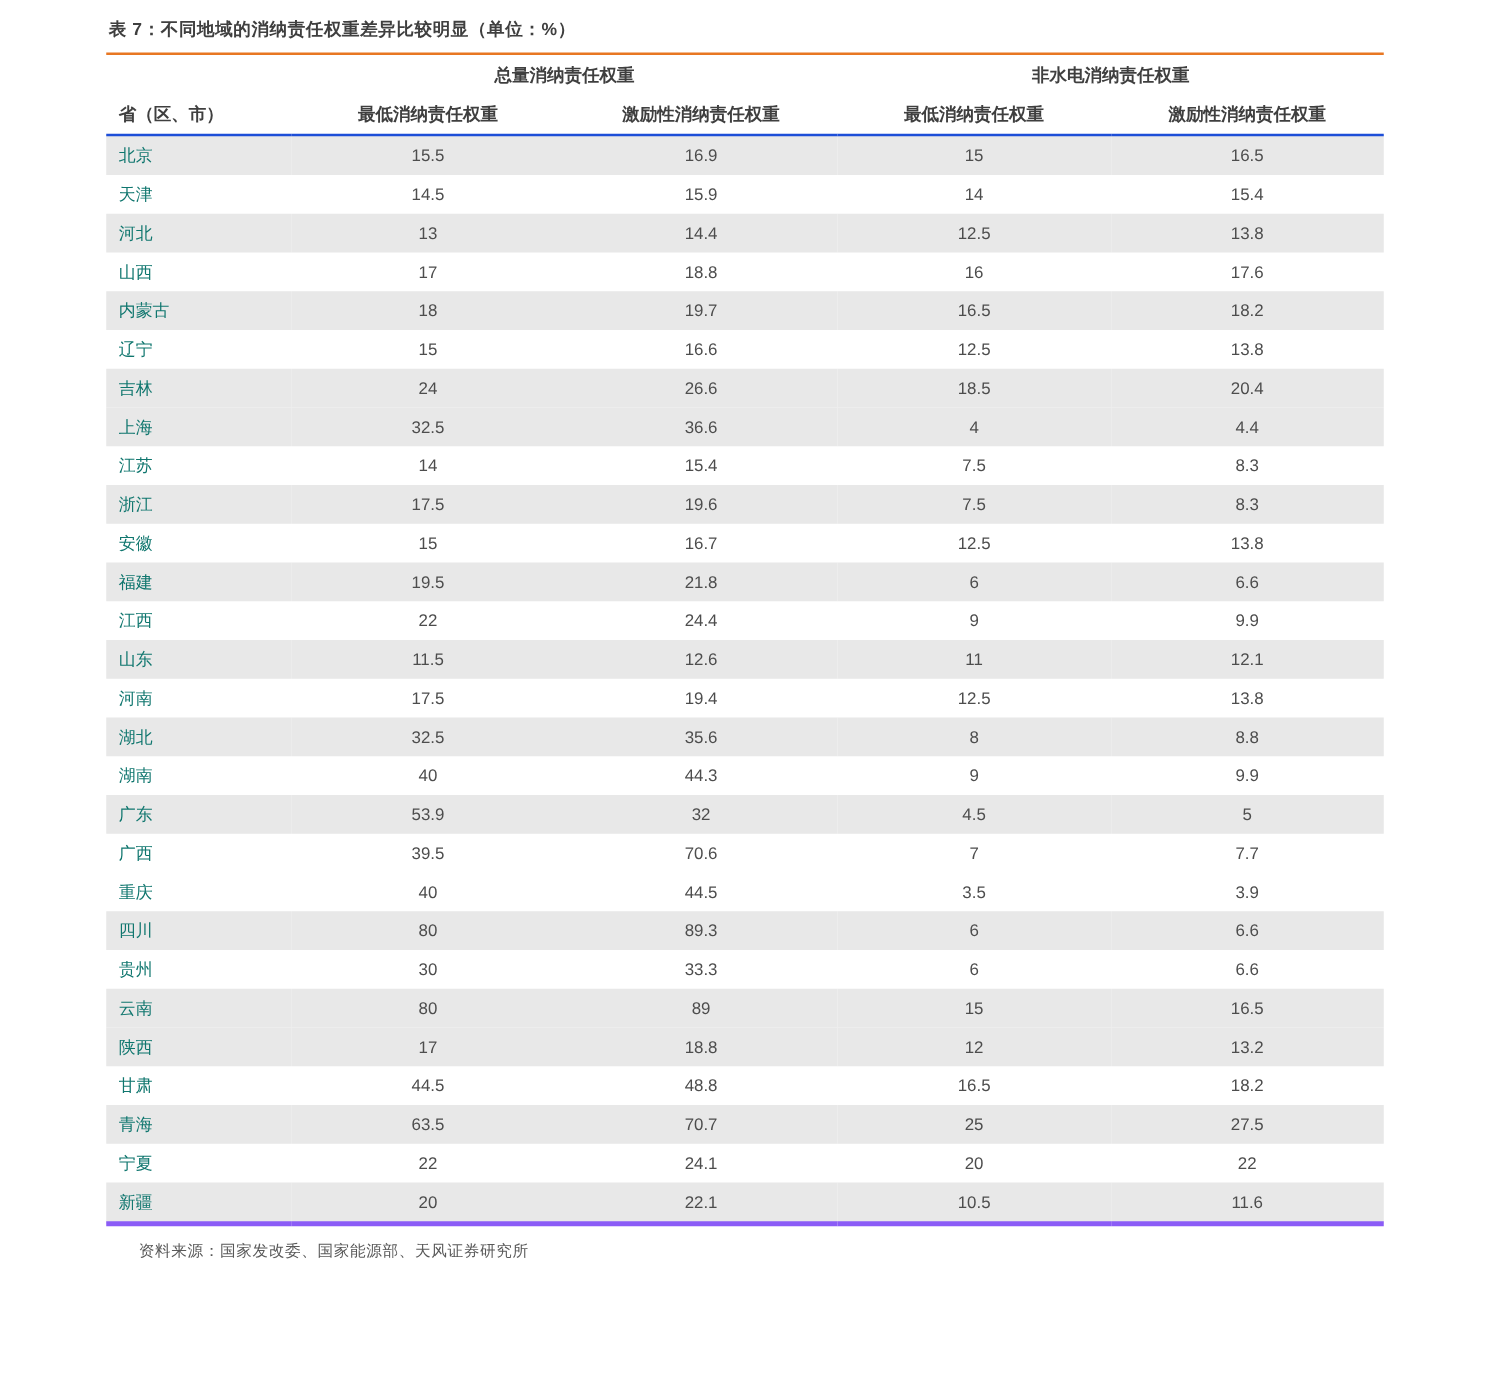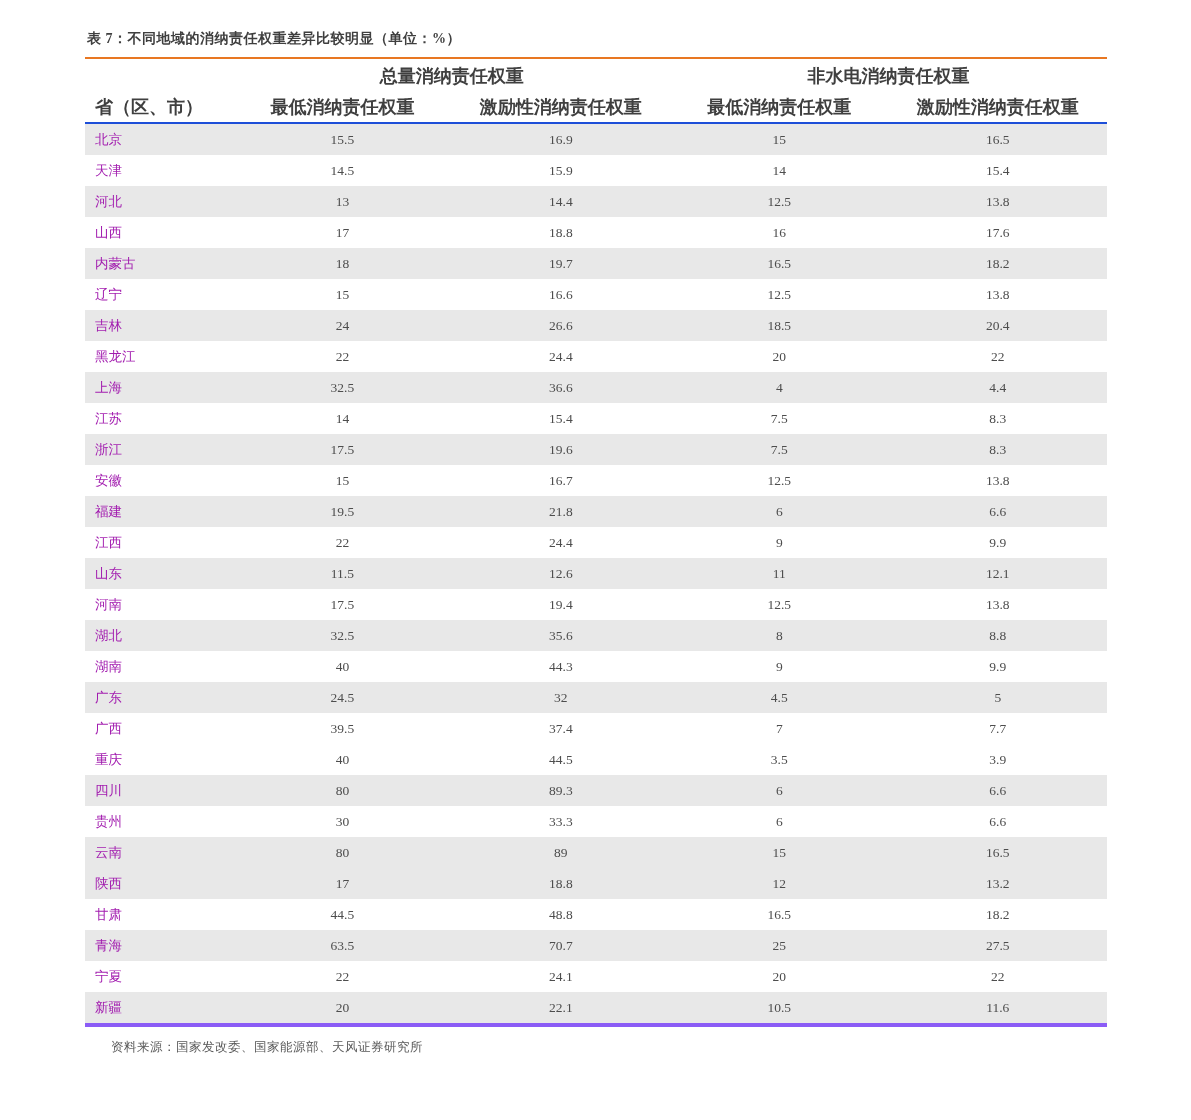--- a/index.html
+++ b/index.html
@@ -1,40 +1,40 @@
 <!DOCTYPE html>
 <html><head>
 <meta charset="utf-8">
 <style>
   html,body { margin:0; padding:0; background:#ffffff; }
   .sheet {
     position:relative; width:1191px; height:1120px; background:#ffffff;
     font-family:"Liberation Sans","DejaVu Sans",sans-serif; overflow:hidden;
   }
-  .tablewrap { position:absolute; left:85px; top:28px; width:1022px;font-family:Liberation Serif, serif; }
+  .tablewrap { position:absolute; left:85px; top:13px; width:1022px; }
   .tbl-title {
     font-size:14px; font-weight:bold; color:#3f3f3f;
     letter-spacing:0.5px; padding:2px 0 9px 2px;
   }
   .rule-top { border-top:2px solid #e87722; height:0; }
   table { width:100%; border-collapse:collapse; table-layout:fixed; }
   col.c-prov { width:14.5%; }
   col.c-val  { width:21.375%; }
   thead th {
-    font-size:18px; font-weight:bold; color:#3f3f3f;
+    font-size:14px; font-weight:bold; color:#3f3f3f;
     text-align:center; vertical-align:middle; padding:0;margin-top:30px;
   }
   thead tr.grp th { height:33px; }
   thead tr.sub th { height:30px; border-bottom:2px solid #1d4ed8; }
   thead th.prov-h { text-align:left; padding-left:10px; }
   tbody td {
     height:31px; font-size:13.5px; color:#4d4d4d;
     text-align:center; vertical-align:middle; padding:0;
   }
-  tbody td.prov { text-align:left; padding-left:10px; color:#a21caf; }
+  tbody td.prov { text-align:left; padding-left:10px; color:#0f766e; }
   tbody tr.stripe { background:#e8e8e8; }
   tbody tr:last-child td { border-bottom:4px solid #8b5cf6; }
   .source { font-size:12.5px; color:#595959; padding:12px 0 0 2px; letter-spacing:0.5px;margin-left:24px; }
 </style>
 </head>
 <body>
 
 <div class="sheet">
   <div class="tablewrap">
 
@@ -106,27 +106,20 @@
     <td class="val">12.5</td>
     <td class="val">13.8</td>
   </tr>
           <tr class="stripe">
     <td class="prov">吉林</td>
     <td class="val">24</td>
     <td class="val">26.6</td>
     <td class="val">18.5</td>
     <td class="val">20.4</td>
   </tr>
-          <tr>
-    <td class="prov">黑龙江</td>
-    <td class="val">22</td>
-    <td class="val">24.4</td>
-    <td class="val">20</td>
-    <td class="val">22</td>
-  </tr>
           <tr class="stripe">
     <td class="prov">上海</td>
     <td class="val">32.5</td>
     <td class="val">36.6</td>
     <td class="val">4</td>
     <td class="val">4.4</td>
   </tr>
           <tr>
     <td class="prov">江苏</td>
     <td class="val">14</td>
@@ -185,29 +178,29 @@
   </tr>
           <tr>
     <td class="prov">湖南</td>
     <td class="val">40</td>
     <td class="val">44.3</td>
     <td class="val">9</td>
     <td class="val">9.9</td>
   </tr>
           <tr class="stripe">
     <td class="prov">广东</td>
-    <td class="val">24.5</td>
+    <td class="val">53.9</td>
     <td class="val">32</td>
     <td class="val">4.5</td>
     <td class="val">5</td>
   </tr>
           <tr>
     <td class="prov">广西</td>
     <td class="val">39.5</td>
-    <td class="val">37.4</td>
+    <td class="val">70.6</td>
     <td class="val">7</td>
     <td class="val">7.7</td>
   </tr>
           <tr>
     <td class="prov">重庆</td>
     <td class="val">40</td>
     <td class="val">44.5</td>
     <td class="val">3.5</td>
     <td class="val">3.9</td>
   </tr>

